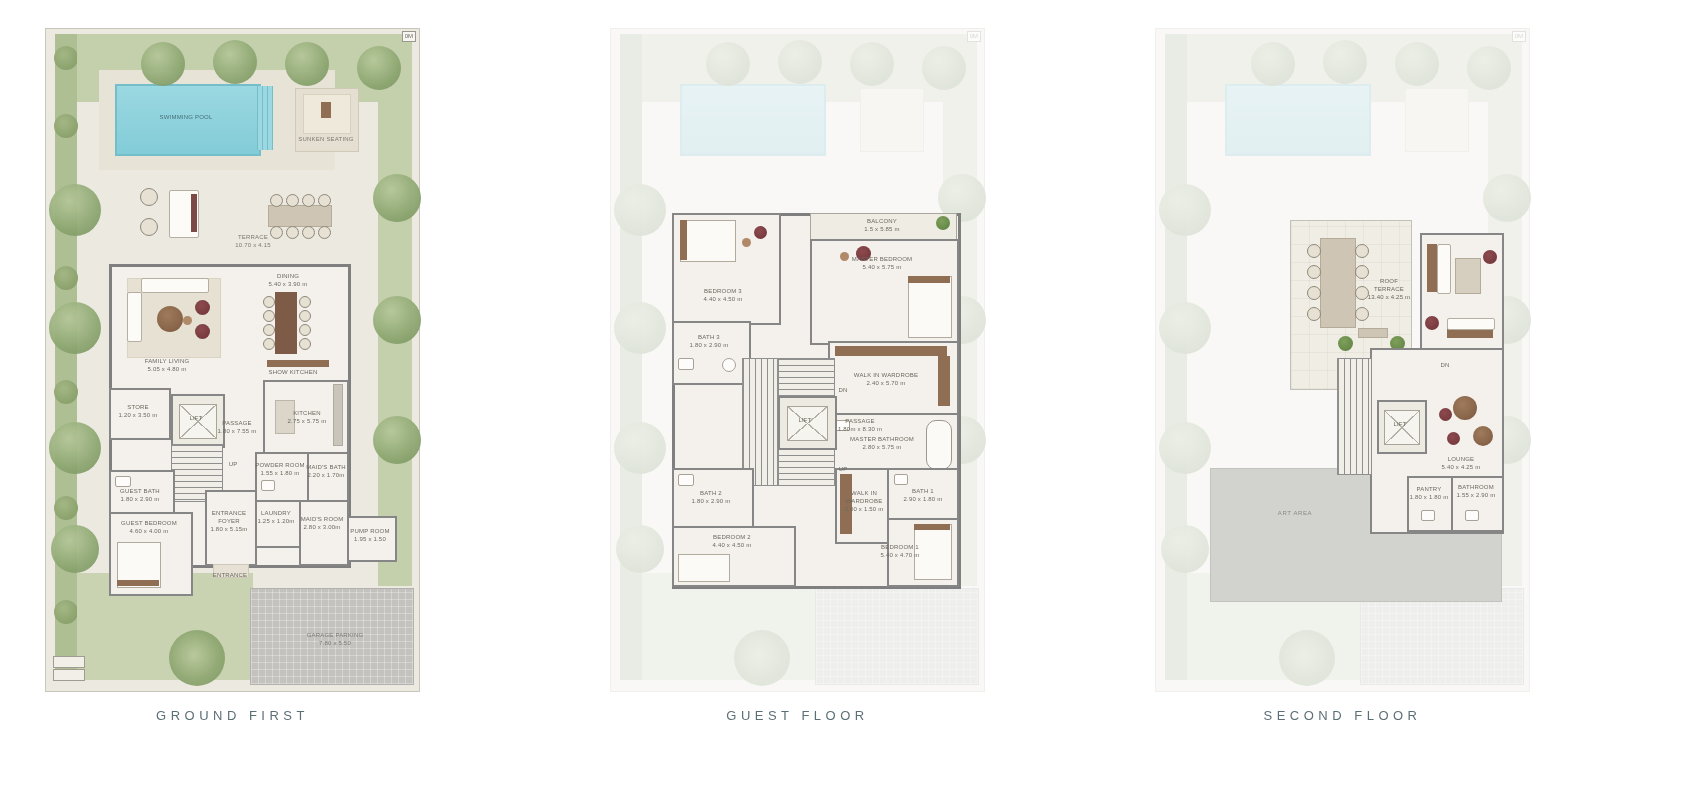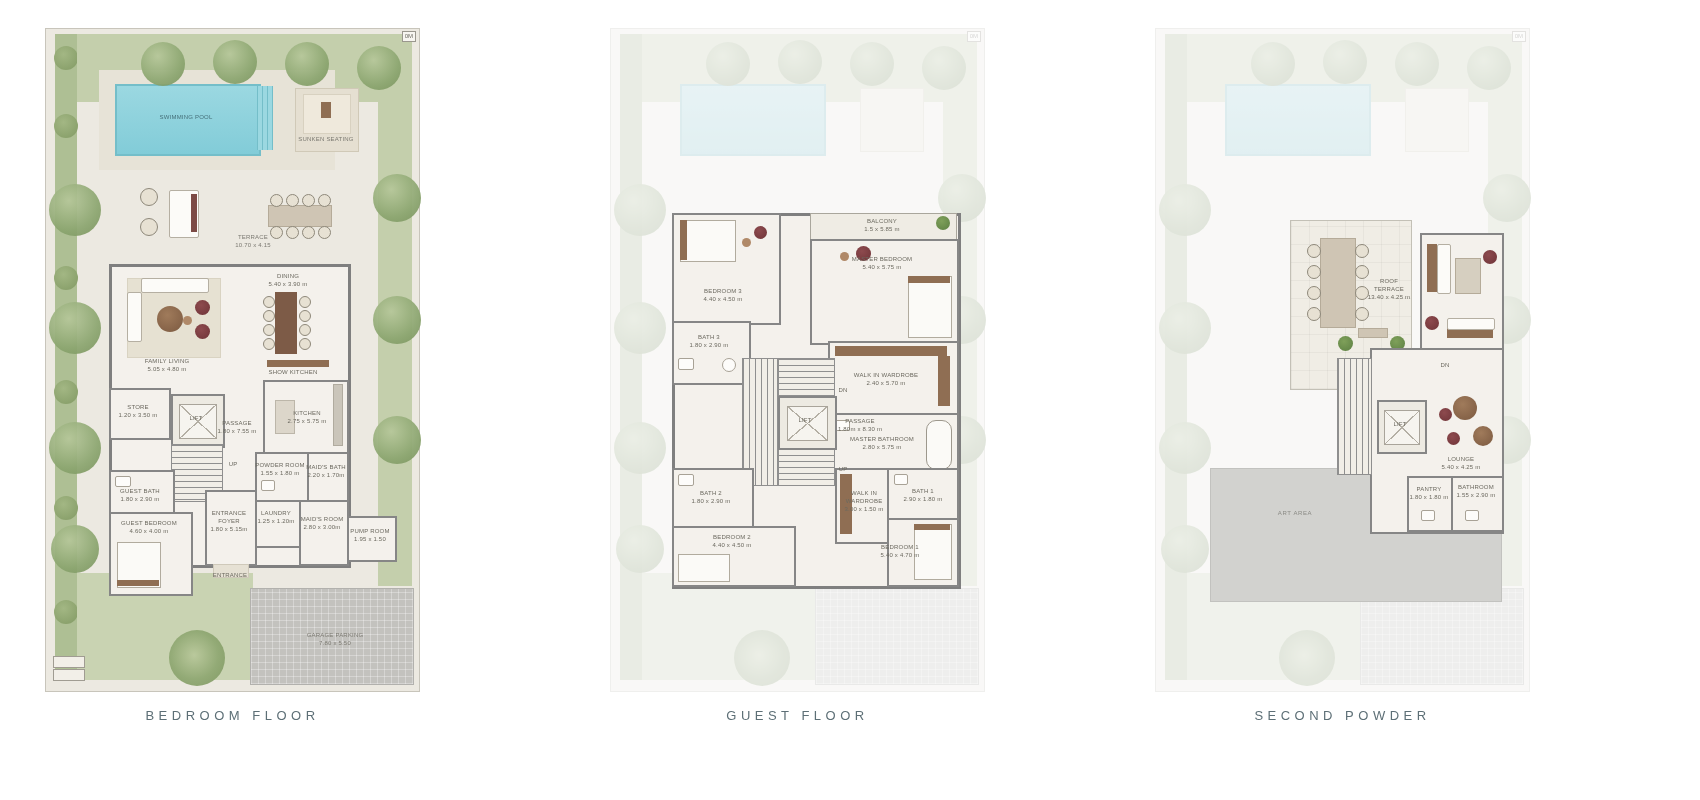--- a/index.html
+++ b/index.html
@@ -467,15 +467,15 @@
       </div>
     <div class="room" style="left:296px;top:448px;width:49px;height:52px"></div>
     <div class="fix" style="left:310px;top:482px;width:12px;height:9px"></div>
     <div class="lbl" style="left:321px;top:464px">
       <span>BATHROOM</span>
         <span>1.55 x 2.90 m</span>
       </div>
   </div>
 </div>
 
-<div class="caption" style="left:45px">BEDROOM FLOOR</div>
+<div class="caption" style="left:45px">GROUND FIRST</div>
 <div class="caption" style="left:610px">GUEST FLOOR</div>
-<div class="caption" style="left:1155px">SECOND POWDER</div>
+<div class="caption" style="left:1155px">SECOND FLOOR</div>
 
 </body></html>

